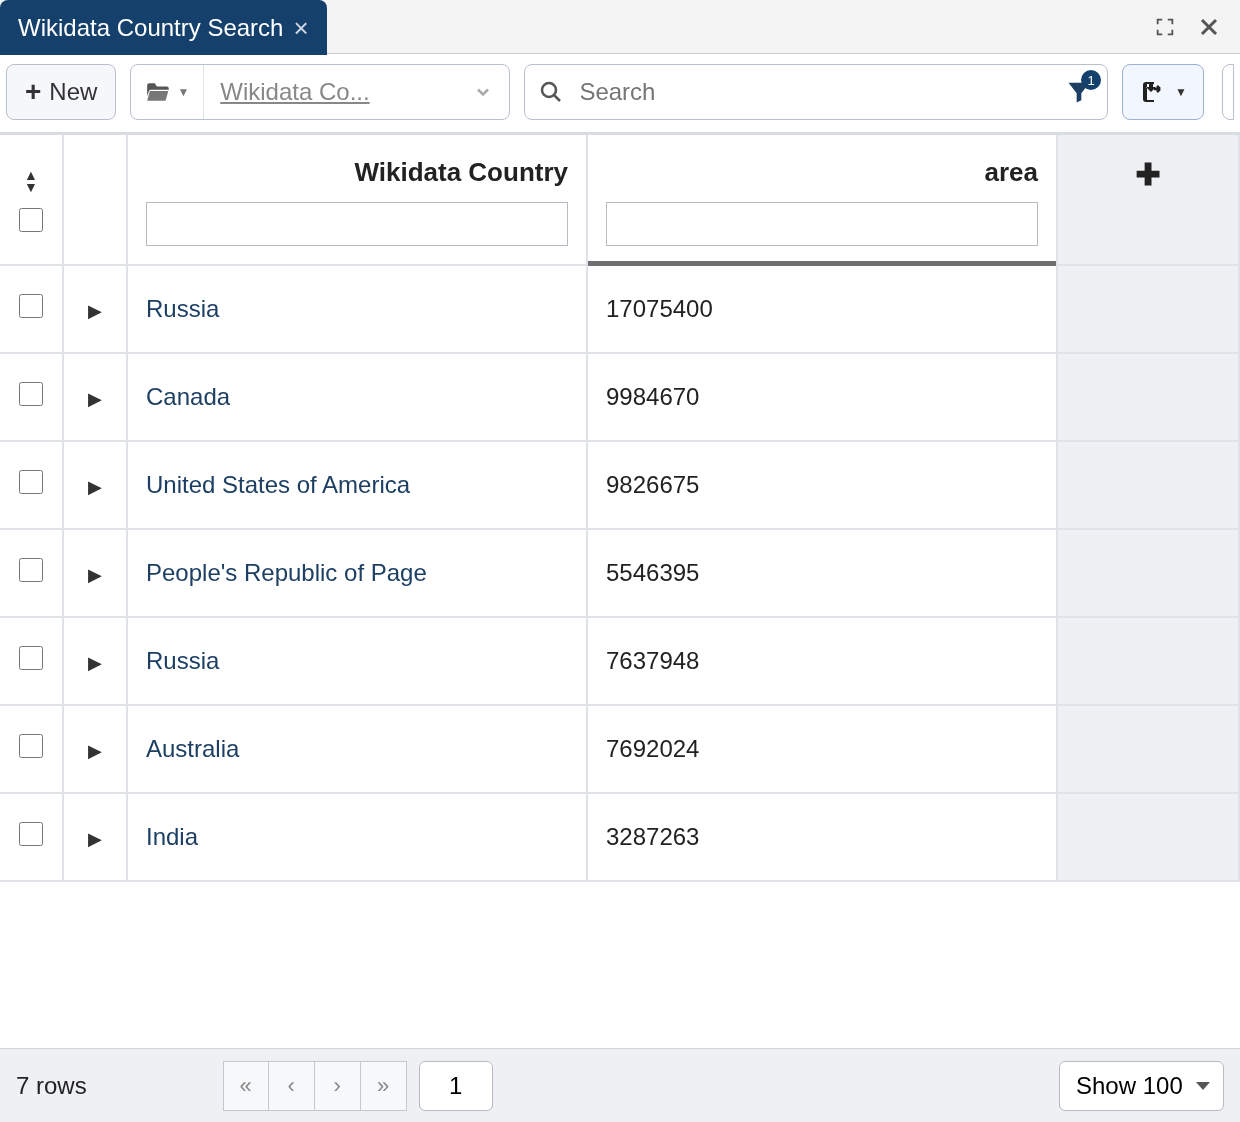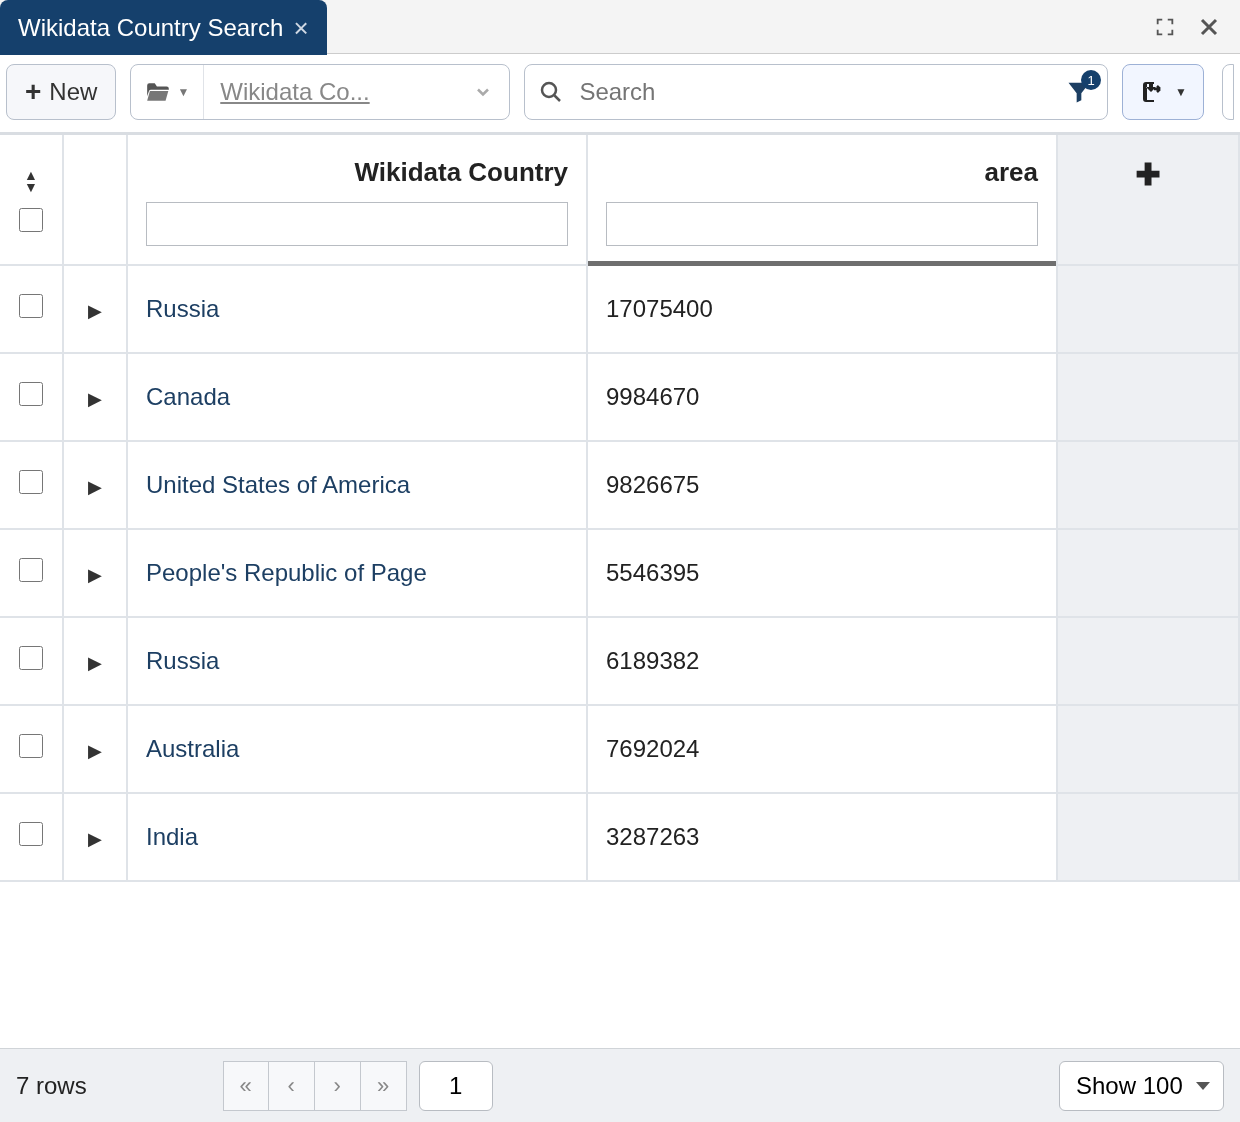--- a/index.html
+++ b/index.html
@@ -438,21 +438,21 @@
     <td class="col-check" style="text-align:center;">
       <input type="checkbox" class="row-check" style="">
     </td>
     <td class="col-expand" style="text-align:center;">
       <span class="expand-caret">▶</span>
     </td>
     <td class="col-country">
       <span class="link">Russia</span>
     </td>
     <td class="col-area">
-      <span>6189382</span>
+      <span>7637948</span>
     </td>
     <td class="col-add"></td>
   </tr>
         <tr>
     <td class="col-check" style="text-align:center;">
       <input type="checkbox" class="row-check" style="">
     </td>
     <td class="col-expand" style="text-align:center;">
       <span class="expand-caret">▶</span>
     </td>

